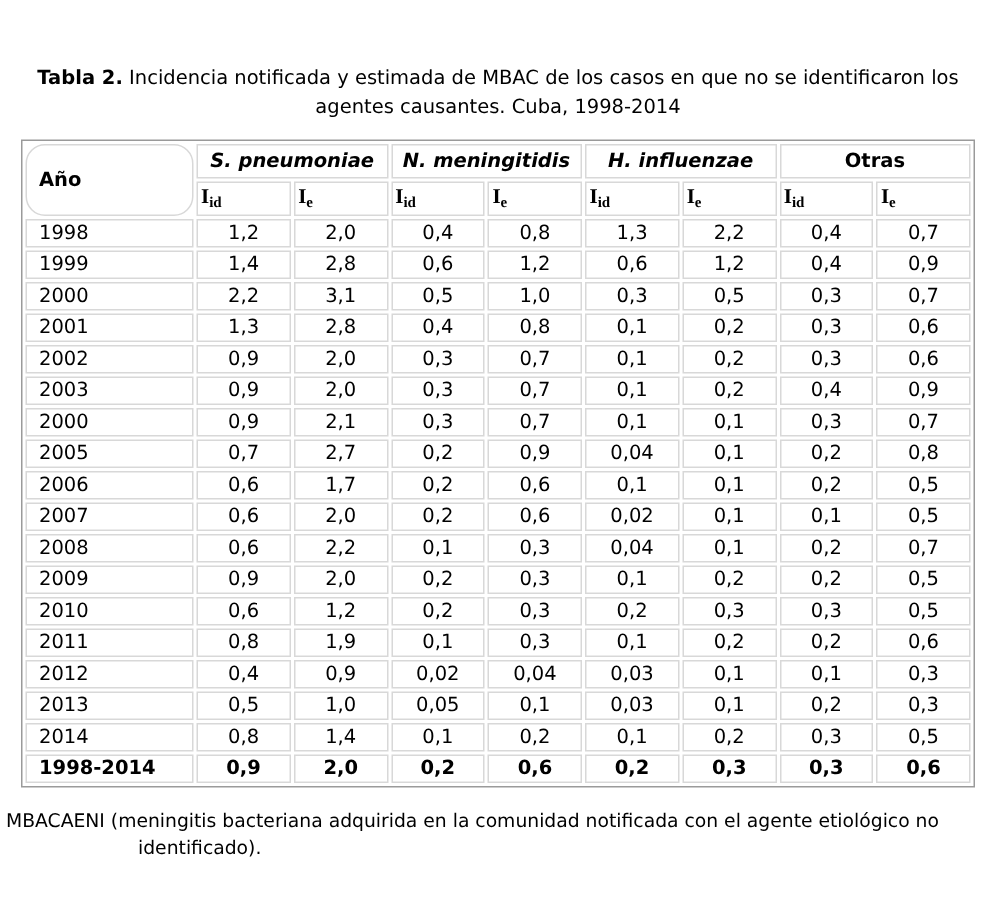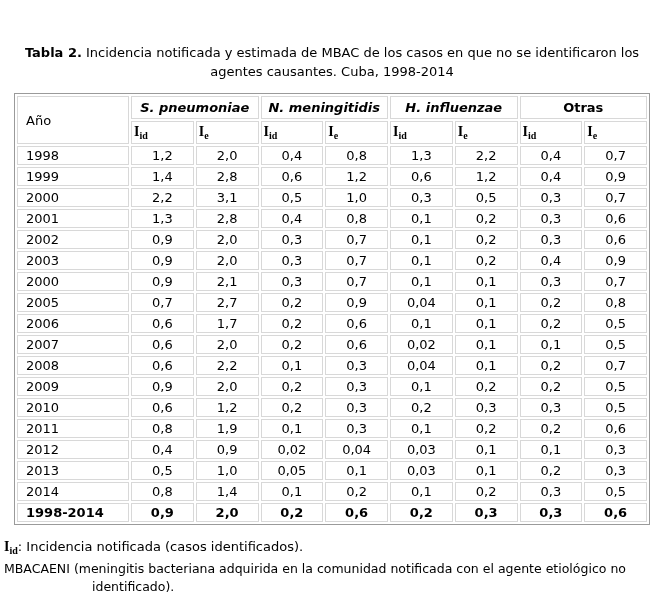--- a/index.html
+++ b/index.html
@@ -31,23 +31,24 @@
     border: 1px solid #d8d8d8;
     font-size: 13px;
     padding: 1px 3px;
     background: #ffffff;
     overflow: hidden;
     white-space: nowrap;
   }
   col.year-col { width: 112px; }
   th.year-header {
     text-align: left;
-    font-weight: normal;
+    font-weight: bold;
     padding-left: 8px;
     vertical-align: middle;
+    border-radius: 13px;
   }
   th.group-header {
     text-align: center;
     font-weight: bold;
     padding: 3px 2px;
     margin-top: 28px;
   }
   th.group-header.italic { font-style: italic; }
   th.sub-header { text-align: left; padding: 2px 2px; }
   .sym {
@@ -309,15 +310,14 @@
         <td class="num-cell">0,6</td>
         <td class="num-cell">0,2</td>
         <td class="num-cell">0,3</td>
         <td class="num-cell">0,3</td>
         <td class="num-cell">0,6</td>
       </tr>
     </tbody>
 </table>
 
 <div class="footnotes" id="footnotes">
-    <div class="footnote"><span class="sym">I<span class="sub">id</span></span>: Incidencia notificada (casos identificados).</div>
     <div class="footnote hanging">MBACAENI (meningitis bacteriana adquirida en la comunidad notificada con el agente etiológico no identificado).</div>
   </div>
 
 </body></html>

